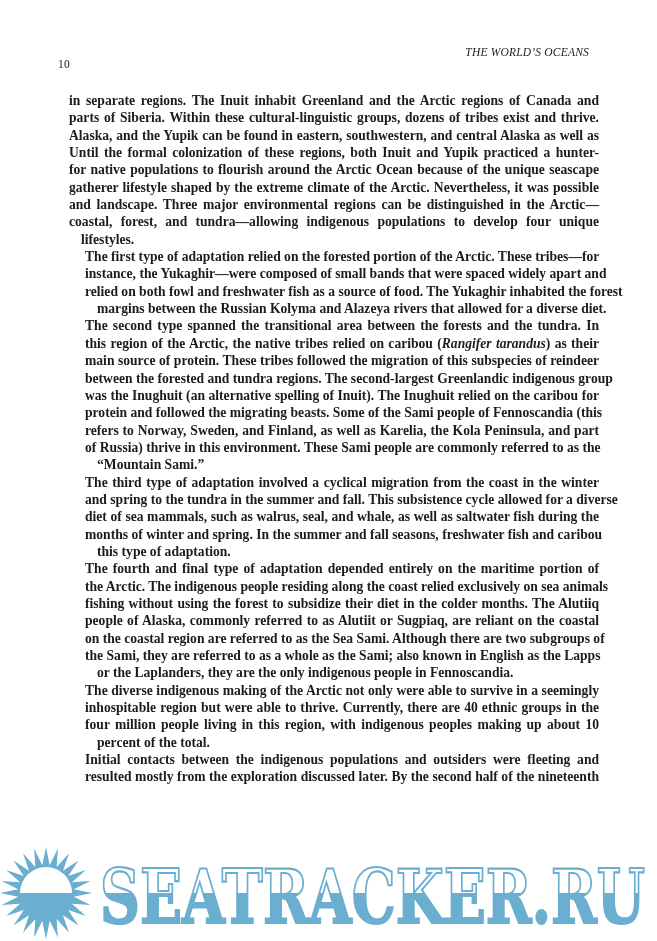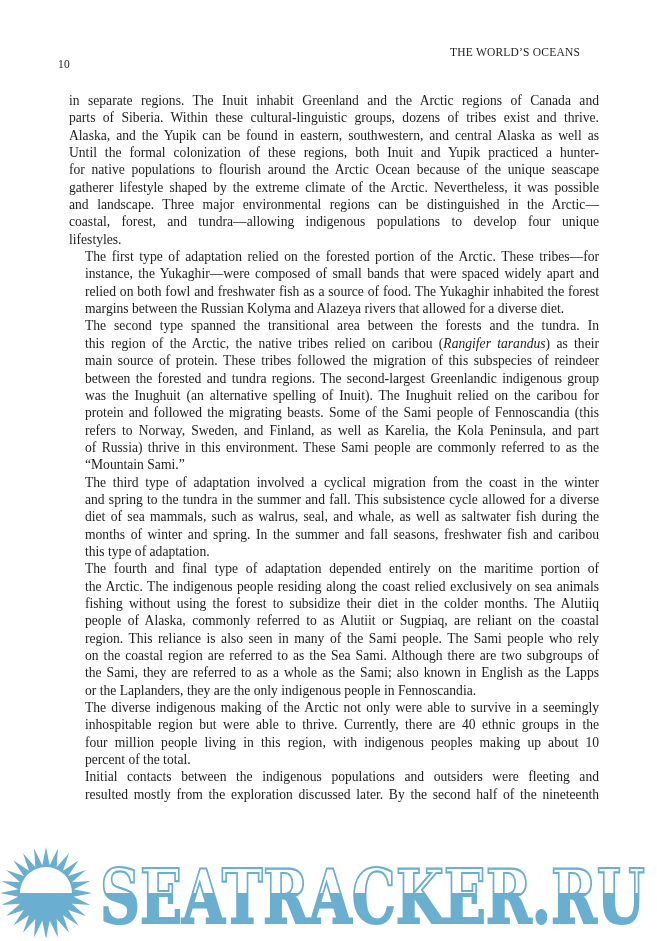--- a/index.html
+++ b/index.html
@@ -1,24 +1,24 @@
 <!DOCTYPE html>
 <html><head>
   <meta charset="utf-8">
   <style>
     html, body { margin: 0; padding: 0; background: #ffffff; }
     body { width: 657px; height: 941px; position: relative; overflow: hidden; font-family: "Liberation Serif", "DejaVu Serif", serif; color: #1c1c1c; }
     .running-head { position: absolute; top: 46px; left: 58px; width: 538px; font-size: 11.5px; letter-spacing: 0.2px; }
     .page-number { position: absolute; left: 0; top: 12px; }
-    .running-title { position: absolute; right: 16px; top: 0; }
+    .running-title { position: absolute; right: 7px; top: 0; font-style: italic; }
     .text-block { position: absolute; top: 92px; left: 69px; width: 530px; font-size: 13.6px; line-height: 17.35px; }
-    .para { margin: 0; text-align: justify; }
+    .para { margin: 0; text-align: justify; font-weight: bold; }
     .para.indent { text-indent: 16px; }
     .para .line { display: block; text-align: justify; text-align-last: justify; white-space: nowrap; }
-    .para .line.last { text-align-last: left; }
+    .para .line.last { text-align-last: left; margin-left: 12px; }
     .line { height: 17.35px; }
     em { font-style: italic; }
     .watermark { position: absolute; left: 0; top: 845px; width: 523px; height: 96px; }
     .watermark svg { display: block; }
   </style>
 </head>
 <body>
 
 <div class="running-head">
   <span class="page-number">10</span>
@@ -59,21 +59,20 @@
       <span class="line">and spring to the tundra in the summer and fall. This subsistence cycle allowed for a diverse</span>
       <span class="line">diet of sea mammals, such as walrus, seal, and whale, as well as saltwater fish during the</span>
       <span class="line">months of winter and spring. In the summer and fall seasons, freshwater fish and caribou</span>
       <span class="line last">this type of adaptation.</span>
     </p>
     <p class="para indent">
       <span class="line" style="text-indent: 16px;">The fourth and final type of adaptation depended entirely on the maritime portion of</span>
       <span class="line">the Arctic. The indigenous people residing along the coast relied exclusively on sea animals</span>
       <span class="line">fishing without using the forest to subsidize their diet in the colder months. The Alutiiq</span>
       <span class="line">people of Alaska, commonly referred to as Alutiit or Sugpiaq, are reliant on the coastal</span>
-      <span class="line">region. This reliance is also seen in many of the Sami people. The Sami people who rely</span>
       <span class="line">on the coastal region are referred to as the Sea Sami. Although there are two subgroups of</span>
       <span class="line">the Sami, they are referred to as a whole as the Sami; also known in English as the Lapps</span>
       <span class="line last">or the Laplanders, they are the only indigenous people in Fennoscandia.</span>
     </p>
     <p class="para indent">
       <span class="line" style="text-indent: 16px;">The diverse indigenous making of the Arctic not only were able to survive in a seemingly</span>
       <span class="line">inhospitable region but were able to thrive. Currently, there are 40 ethnic groups in the</span>
       <span class="line">four million people living in this region, with indigenous peoples making up about 10</span>
       <span class="line last">percent of the total.</span>
     </p>

